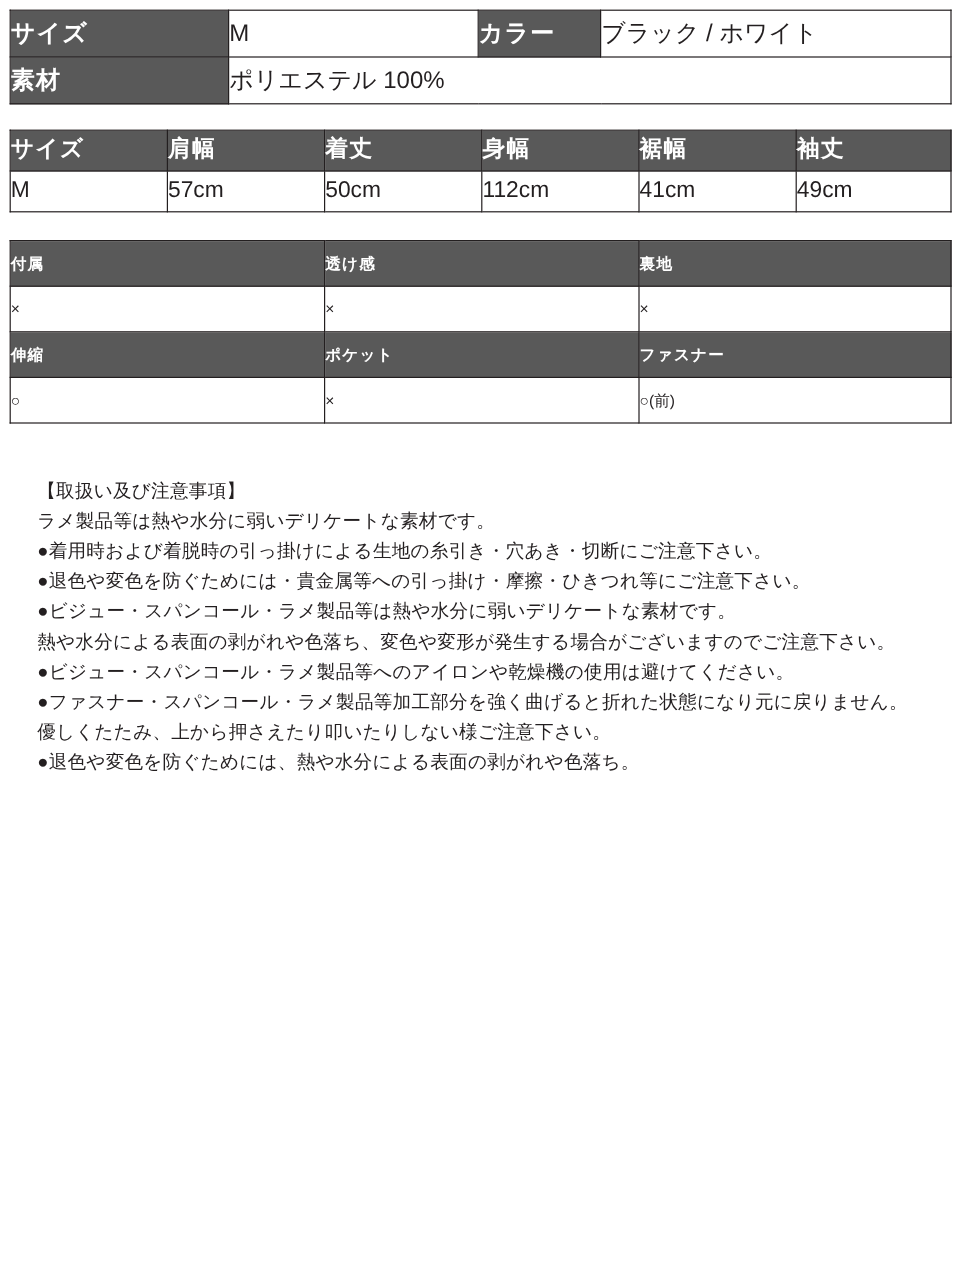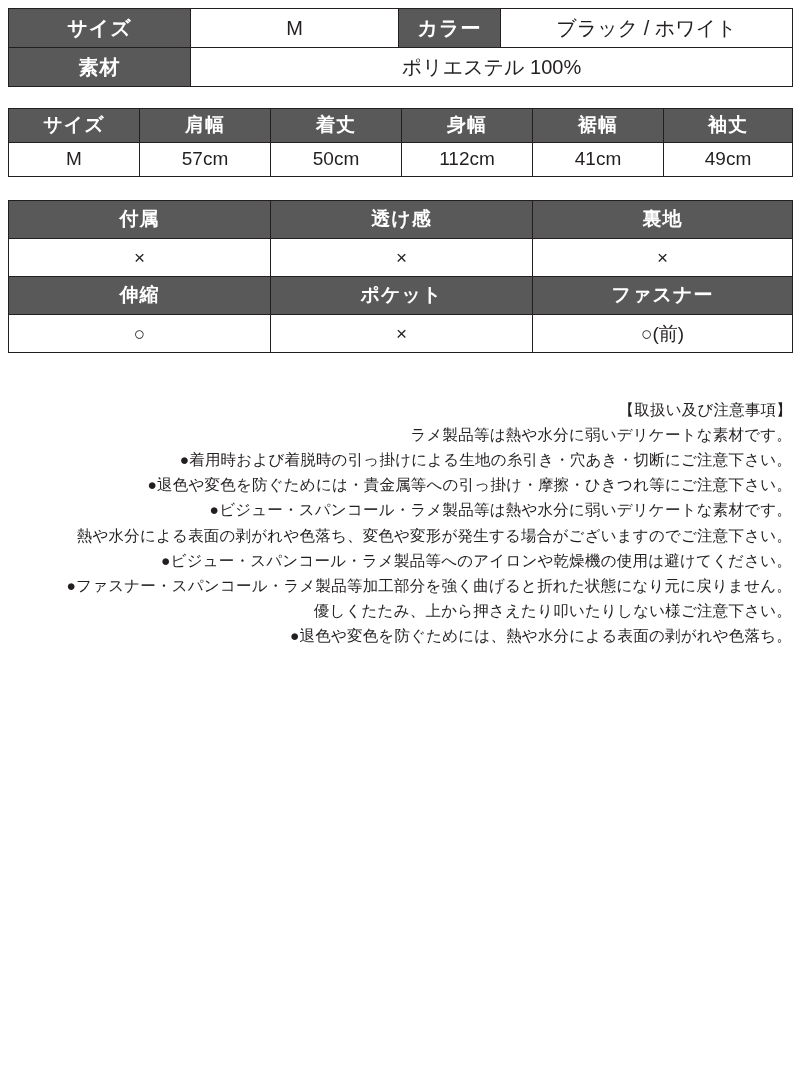--- a/index.html
+++ b/index.html
@@ -21,21 +21,21 @@
     box-sizing: border-box;
     padding: 8px 8px 0 8px;
   }
   table {
     border-collapse: collapse;
     width: 784px;
     table-layout: fixed;
   }
   td, th {
     border: 1px solid #231f20;
-    text-align: center;
+    text-align: left;
     vertical-align: middle;
     font-weight: normal;
     font-size: 19px;
     padding: 0;
     height: 37px;
     line-height: 1.2;
   }
   .hdr {
     background: #595959;
     color: #ffffff;
@@ -45,31 +45,31 @@
   .val {
     background: #ffffff;
     color: #231f20;
   }
   .t1 { margin-bottom: 21px; }
   .t2 { margin-bottom: 23px; }
   .t3 { margin-bottom: 0; }
 
   .t1 td { height: 38px; font-size: 20px; }
   .t2 td { height: 33px; font-size: 19px; }
-  .t3 td { height: 37px; font-size: 19px; margin-left: 16px; }
+  .t3 td { height: 37px; font-size: 13px; margin-left: 16px; }
 
   .notes {
     margin-top: 44px;
     padding-left: 23px;
     font-size: 15.5px;
     line-height: 1.62;
     color: #231f20;
     letter-spacing: 0.2px;
   }
-  .notes .line { white-space: nowrap; text-align: right; }
+  .notes .line { white-space: nowrap; }
   .circle { font-size: 19px; line-height: 1; }
   .cross { font-size: 17px; line-height: 1; }
 </style>
 </head>
 <body>
 
 <div class="page">
 
   <table class="t1">
     <colgroup>

